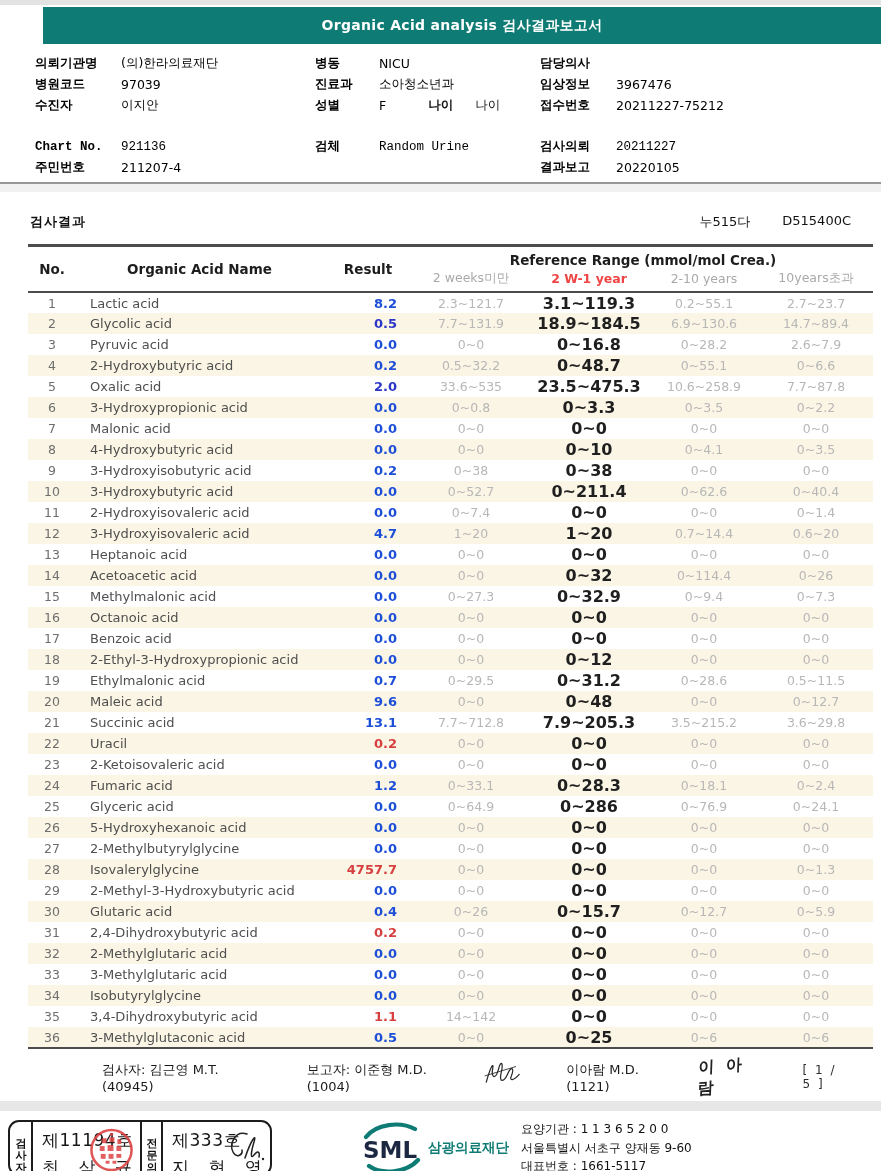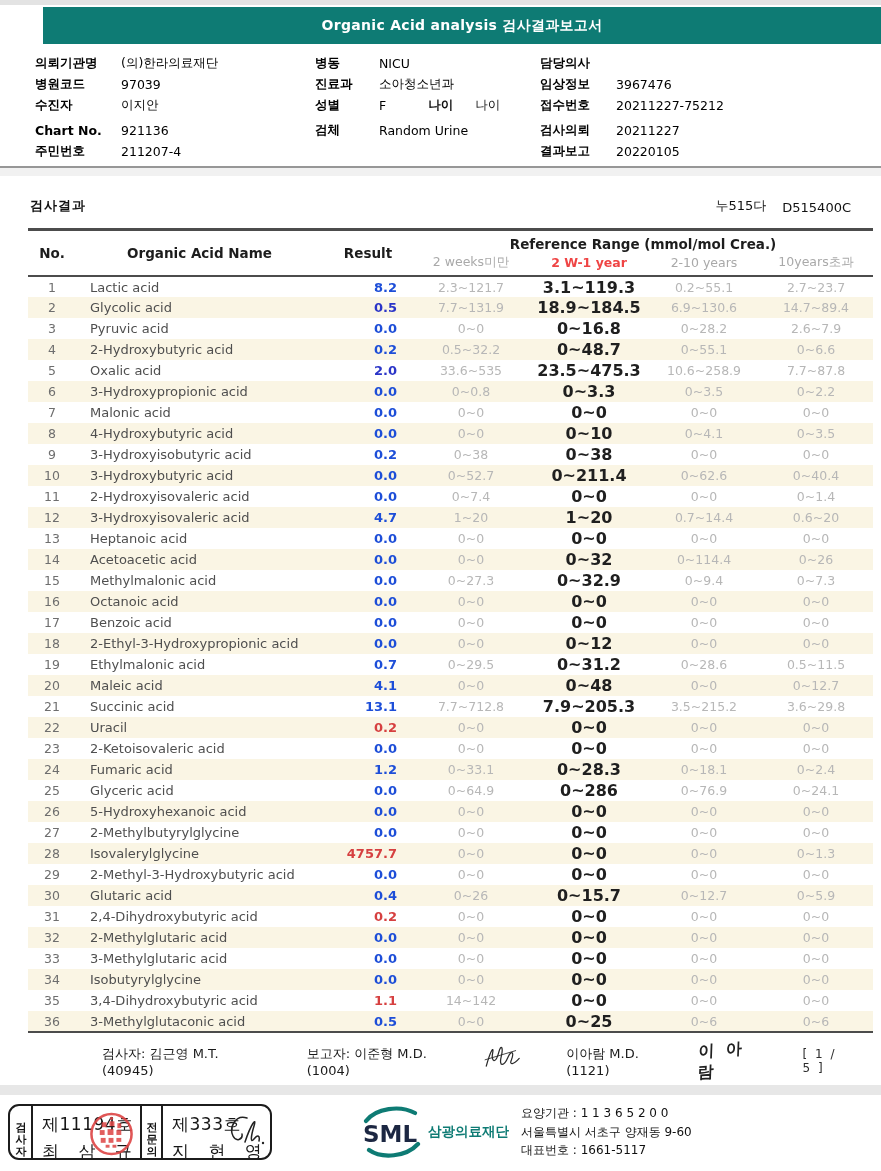--- a/index.html
+++ b/index.html
@@ -14,35 +14,35 @@
     align-items:center; justify-content:center;
     font-size:14px; font-weight:bold; letter-spacing:.3px;margin-left:43px;
   }
   
   .info-section { display:flex; padding:9px 0 4px 35px; }
   .info-col { display:flex; flex-direction:column; }
   .info-col1 { width:280px; }
   .info-col2 { width:225px; }
   .info-col3 { width:330px; }
   .info-row { display:flex; align-items:center; height:21px; font-size:12.5px; }
-  .info-row.gap { margin-top:4px; }
+  .info-row.gap { margin-top:20px;font-family:Liberation Mono, monospace; }
   .info-label { font-weight:bold; color:#000; }
   .info-col1 .info-label { width:86px; }
   .info-col2 .info-label { width:64px; }
   .info-col3 .info-label { width:76px; }
   .info-value { color:#000; }
   .info-label2 { font-weight:bold; margin-left:42px; }
   .info-value2 { margin-left:22px; }
   .info-divider { border-top:2px solid #979797; }
   .light-band { height:8px; background:#f1f1f1; }
 
   
   .section-head { margin:21px 30px 0 30px; display:flex; align-items:baseline; }
   .section-title { font-size:13px; font-weight:bold; letter-spacing:1px; }
-  .section-codes { margin-left:auto; font-size:13px; display:flex; gap:16px;align-items:flex-end; }
+  .section-codes { margin-left:auto; font-size:13px; display:flex; gap:32px; }
 
   
   table.report { width:845px; margin:13px 28px 0 28px; border-collapse:collapse; table-layout:fixed; }
   col.c-no{width:48px;} col.c-name{width:247px;} col.c-res{width:90px;}
   col.c-r1{width:116px;} col.c-r2{width:120px;} col.c-r3{width:110px;} col.c-r4{width:114px;}
   thead { border-top:3px solid #4c4c4c; border-bottom:2px solid #4c4c4c; }
   thead th { font-size:13.5px; color:#1d1d1d; font-weight:bold; padding:2px 0; }
   th.ref-title { padding-top:5px; padding-bottom:0; }
   th.age { font-size:12.5px; font-weight:normal; color:#a9a9a9; padding-bottom:4px; }
   th.age2 { font-weight:bold; color:#ef4444; }
@@ -374,21 +374,21 @@
         <td class="name">Ethylmalonic acid</td>
         <td class="result">0.7</td>
         <td class="ref">0~29.5</td>
         <td class="ref ref2">0~31.2</td>
         <td class="ref">0~28.6</td>
         <td class="ref">0.5~11.5</td>
       </tr>
       <tr>
         <td class="no">20</td>
         <td class="name">Maleic acid</td>
-        <td class="result">4.1</td>
+        <td class="result">9.6</td>
         <td class="ref">0~0</td>
         <td class="ref ref2">0~48</td>
         <td class="ref">0~0</td>
         <td class="ref">0~12.7</td>
       </tr>
       <tr>
         <td class="no">21</td>
         <td class="name">Succinic acid</td>
         <td class="result">13.1</td>
         <td class="ref">7.7~712.8</td>

